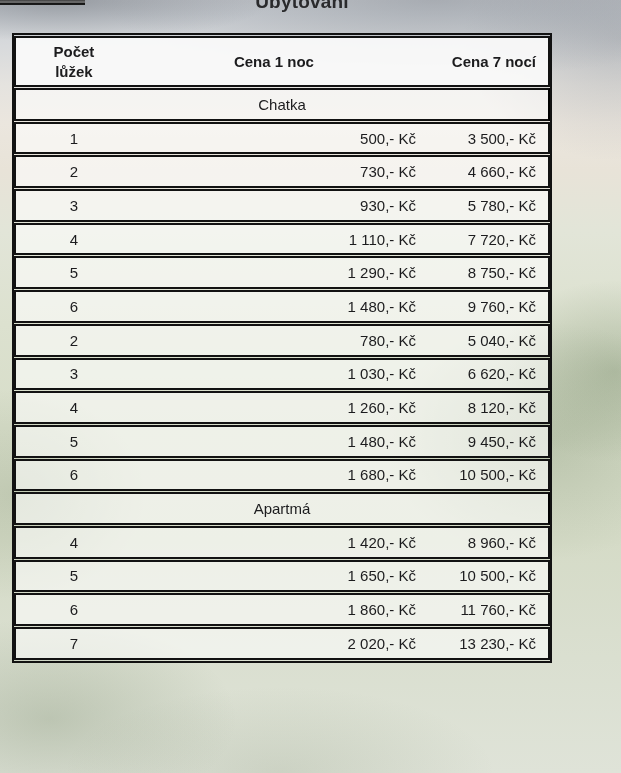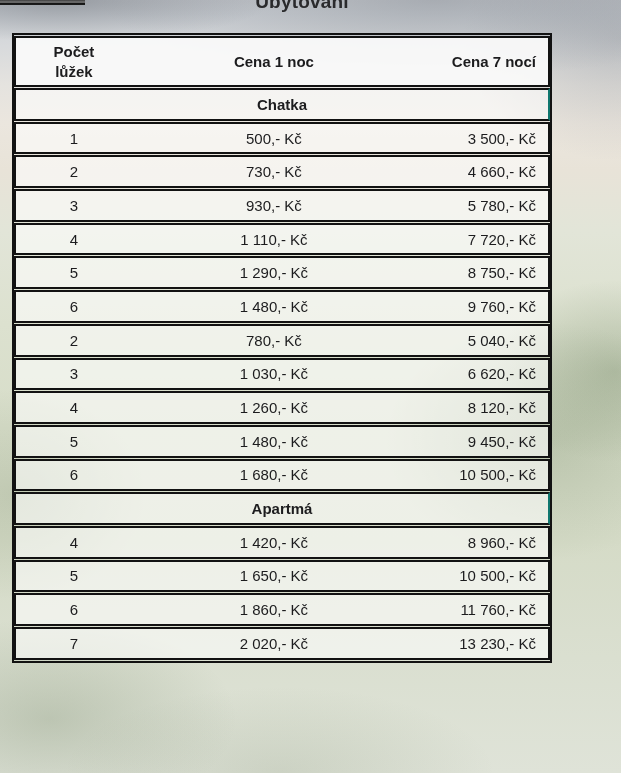--- a/index.html
+++ b/index.html
@@ -50,25 +50,25 @@
   }
   .edge-l{border-left:2px solid #121212;}
   .edge-r{border-right:2px solid #121212;}
   thead th{height:47px;font-weight:bold;background:rgba(250,250,250,0.93);}
   th.h-beds{text-align:center;}
   th.h-beds span{display:inline-block;max-width:56px;line-height:1.3;}
   th.h-night{text-align:center;}
   th.h-week{text-align:right;padding-right:12px;}
   td{height:28.7px;}
   td.section-cell{
-    text-align:center;font-weight:bold;
-    border-left:2px solid #121212;border-right:2px solid #0f766e;
+    text-align:center;font-weight:normal;
+    border-left:2px solid #121212;border-right:2px solid #000000;
   }
   td.c-beds{text-align:center;}
-  td.c-night{text-align:center;}
+  td.c-night{text-align:right;}
   td.c-week{text-align:right;padding-right:12px;}
 </style>
 </head>
 <body>
 
 <div class="bg"></div>
 <div class="window-edge"></div>
 
 <h1 class="page-title">Ubytování</h1>
 

